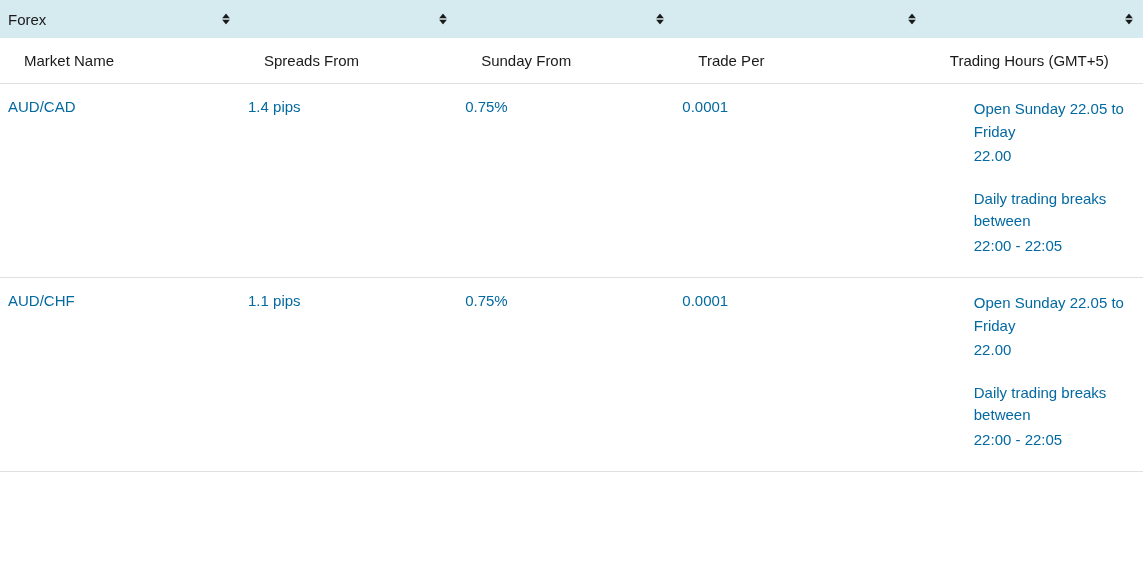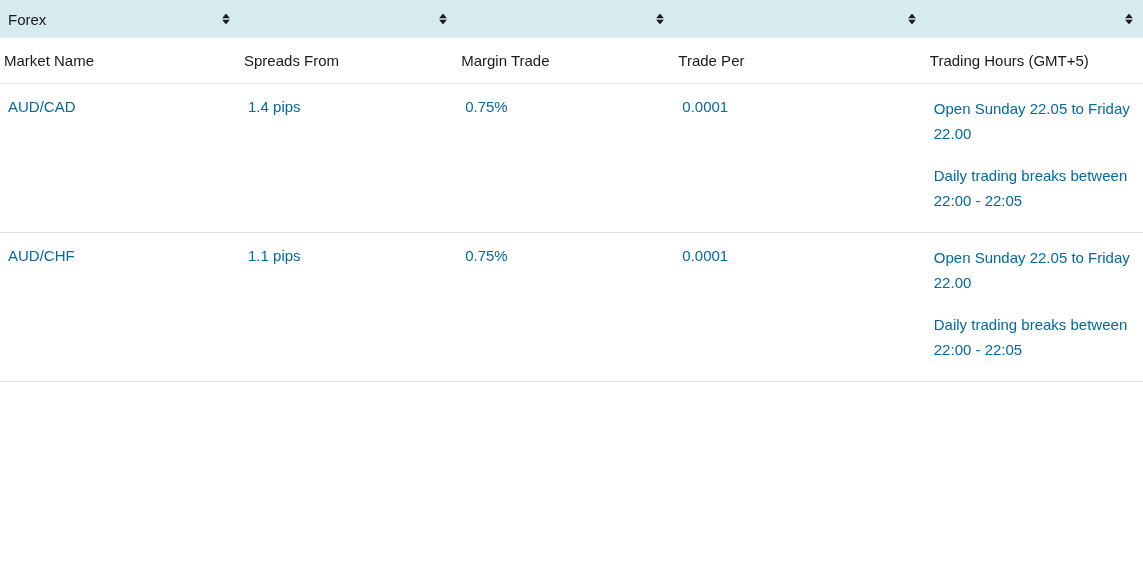--- a/index.html
+++ b/index.html
@@ -37,35 +37,36 @@
       transform: translateY(-50%);
       display: flex;
       flex-direction: column;
       gap: 1px;
       line-height: 0;
     }
     .sort-icons svg {
       display: block;
     }
     .subheader-row td {
-      padding: 14px 4px;
+      padding: 14px 24px;
       font-weight: 400;
       color: #1a1a1a;
       border-bottom: 1px solid #e0e0e0;
       vertical-align: top;
     }
     .data-row td {
       padding: 14px 8px 18px 8px;
       vertical-align: top;
       border-bottom: 1px solid #e0e0e0;
       color: #0369a1;
     }
     .hours-block p {
       margin-bottom: 2px;
       line-height: 1.5;
+      margin-left: 40px;
     }
     .hours-block .gap {
       height: 18px;
     }
     col.c0 { width: 21%; }
     col.c1 { width: 19%; }
     col.c2 { width: 19%; }
     col.c3 { width: 22%; }
     col.c4 { width: 19%; }
   </style>
@@ -132,21 +133,21 @@
         <svg width="8" height="5" viewBox="0 0 8 5">
               <polygon points="0,0 8,0 4,5" fill="#1a1a1a"></polygon>
             </svg>
       </span>
     </th>
   </tr>
 
   <tr class="subheader-row">
     <td>Market Name</td>
     <td>Spreads From</td>
-    <td>Margin Trade</td>
+    <td>Sunday From</td>
     <td>Trade Per</td>
     <td>Trading Hours (GMT+5)</td>
   </tr>
 
   </tbody>
     <tbody id="rows-body">
   <tr class="data-row">
     <td>AUD/CAD</td>
     <td>1.4 pips</td>
     <td>0.75%</td>

